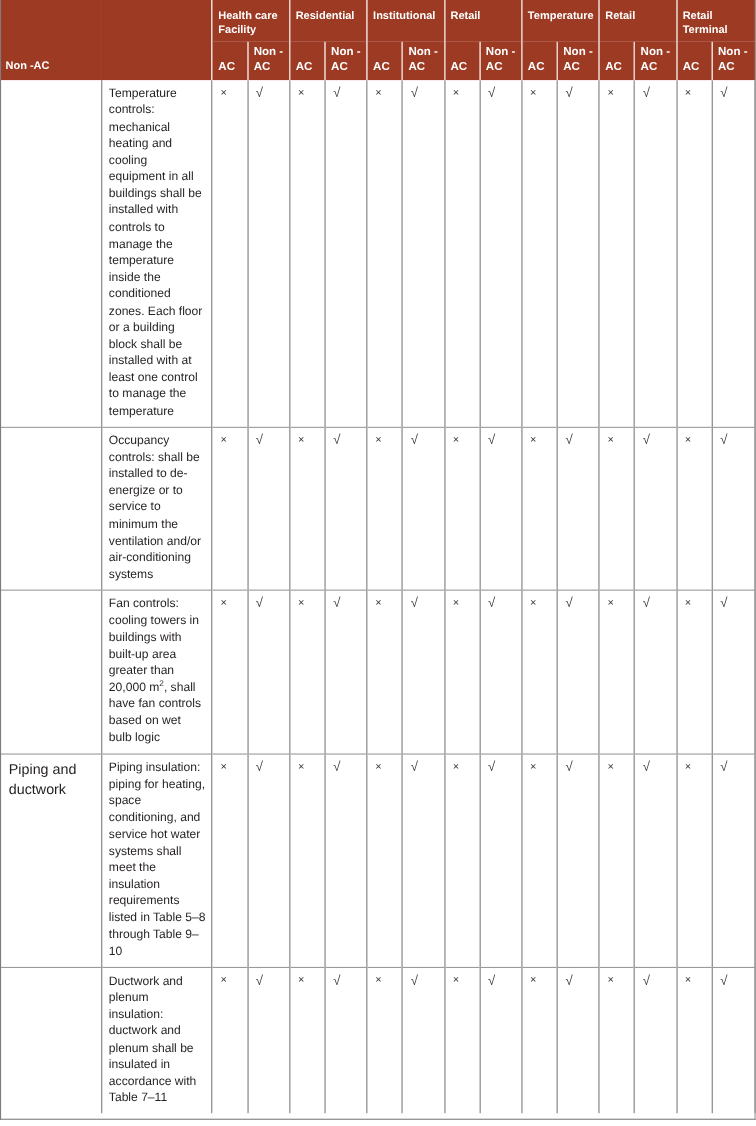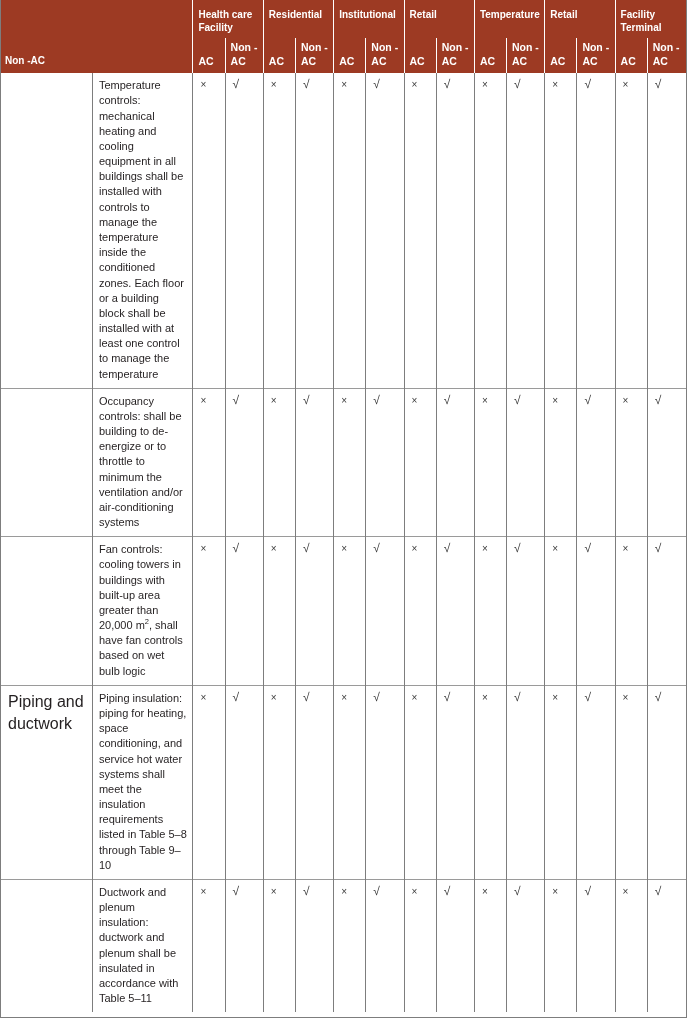--- a/index.html
+++ b/index.html
@@ -68,21 +68,21 @@
   td.cat-cell, td.item-cell, td.mark-cell {
     background: #ffffff;
     border-right: 1px solid #7d7d7d;
     border-top: 1px solid #9a9a9a;
     border-bottom: none;
     vertical-align: top;
     box-sizing: border-box;
     color: #231f20;
   }
   td.cat-cell {
-    font-size: 16px;
+    font-size: 13px;
     line-height: 1.38;
     padding: 5px 6px 6px 8px;
   }
   td.item-cell {
     font-size: 11px;
     line-height: 1.38;
     padding: 5px 5px 6px 6px;
   }
   td.mark-cell {
     font-size: 11px;
@@ -154,21 +154,21 @@
         <td class="hdr-cell hdr-group" colspan="2">
           <span>Retail</span>
         </td>
         <td class="hdr-cell hdr-group" colspan="2">
           <span>Temperature</span>
         </td>
         <td class="hdr-cell hdr-group" colspan="2">
           <span>Retail</span>
         </td>
         <td class="hdr-cell hdr-group hdr-nobr" colspan="2">
-          <span>Facility Terminal</span>
+          <span>Retail Terminal</span>
         </td>
       </tr>
       <tr>
         <td class="hdr-cell hdr-sub"><span>AC</span></td>
         <td class="hdr-cell hdr-sub"><span>Non -AC</span></td>
         <td class="hdr-cell hdr-sub"><span>AC</span></td>
         <td class="hdr-cell hdr-sub"><span>Non -AC</span></td>
         <td class="hdr-cell hdr-sub"><span>AC</span></td>
         <td class="hdr-cell hdr-sub"><span>Non -AC</span></td>
         <td class="hdr-cell hdr-sub"><span>AC</span></td>
@@ -196,21 +196,21 @@
           <td class="mark-cell"><span class="mark-tick">√</span></td>
           <td class="mark-cell"><span class="mark-cross">×</span></td>
           <td class="mark-cell"><span class="mark-tick">√</span></td>
           <td class="mark-cell"><span class="mark-cross">×</span></td>
           <td class="mark-cell"><span class="mark-tick">√</span></td>
           <td class="mark-cell"><span class="mark-cross">×</span></td>
           <td class="mark-cell mark-last"><span class="mark-tick">√</span></td>
         </tr>
         <tr>
           <td class="cat-cell"></td>
-          <td class="item-cell">Occupancy controls: shall be building to de-energize or to throttle to minimum the ventilation and/or air-conditioning systems</td>
+          <td class="item-cell">Occupancy controls: shall be installed to de-energize or to service to minimum the ventilation and/or air-conditioning systems</td>
           <td class="mark-cell"><span class="mark-cross">×</span></td>
           <td class="mark-cell"><span class="mark-tick">√</span></td>
           <td class="mark-cell"><span class="mark-cross">×</span></td>
           <td class="mark-cell"><span class="mark-tick">√</span></td>
           <td class="mark-cell"><span class="mark-cross">×</span></td>
           <td class="mark-cell"><span class="mark-tick">√</span></td>
           <td class="mark-cell"><span class="mark-cross">×</span></td>
           <td class="mark-cell"><span class="mark-tick">√</span></td>
           <td class="mark-cell"><span class="mark-cross">×</span></td>
           <td class="mark-cell"><span class="mark-tick">√</span></td>
@@ -250,21 +250,21 @@
           <td class="mark-cell"><span class="mark-tick">√</span></td>
           <td class="mark-cell"><span class="mark-cross">×</span></td>
           <td class="mark-cell"><span class="mark-tick">√</span></td>
           <td class="mark-cell"><span class="mark-cross">×</span></td>
           <td class="mark-cell"><span class="mark-tick">√</span></td>
           <td class="mark-cell"><span class="mark-cross">×</span></td>
           <td class="mark-cell mark-last"><span class="mark-tick">√</span></td>
         </tr>
         <tr>
           <td class="cat-cell"></td>
-          <td class="item-cell">Ductwork and plenum insulation: ductwork and plenum shall be insulated in accordance with Table 5–11</td>
+          <td class="item-cell">Ductwork and plenum insulation: ductwork and plenum shall be insulated in accordance with Table 7–11</td>
           <td class="mark-cell"><span class="mark-cross">×</span></td>
           <td class="mark-cell"><span class="mark-tick">√</span></td>
           <td class="mark-cell"><span class="mark-cross">×</span></td>
           <td class="mark-cell"><span class="mark-tick">√</span></td>
           <td class="mark-cell"><span class="mark-cross">×</span></td>
           <td class="mark-cell"><span class="mark-tick">√</span></td>
           <td class="mark-cell"><span class="mark-cross">×</span></td>
           <td class="mark-cell"><span class="mark-tick">√</span></td>
           <td class="mark-cell"><span class="mark-cross">×</span></td>
           <td class="mark-cell"><span class="mark-tick">√</span></td>

